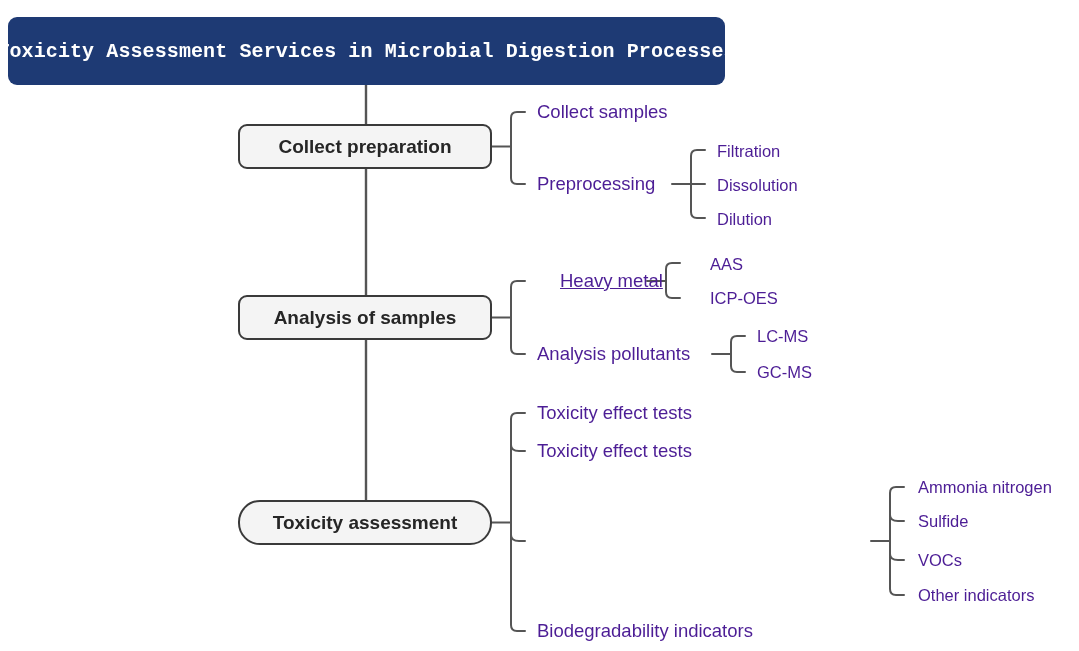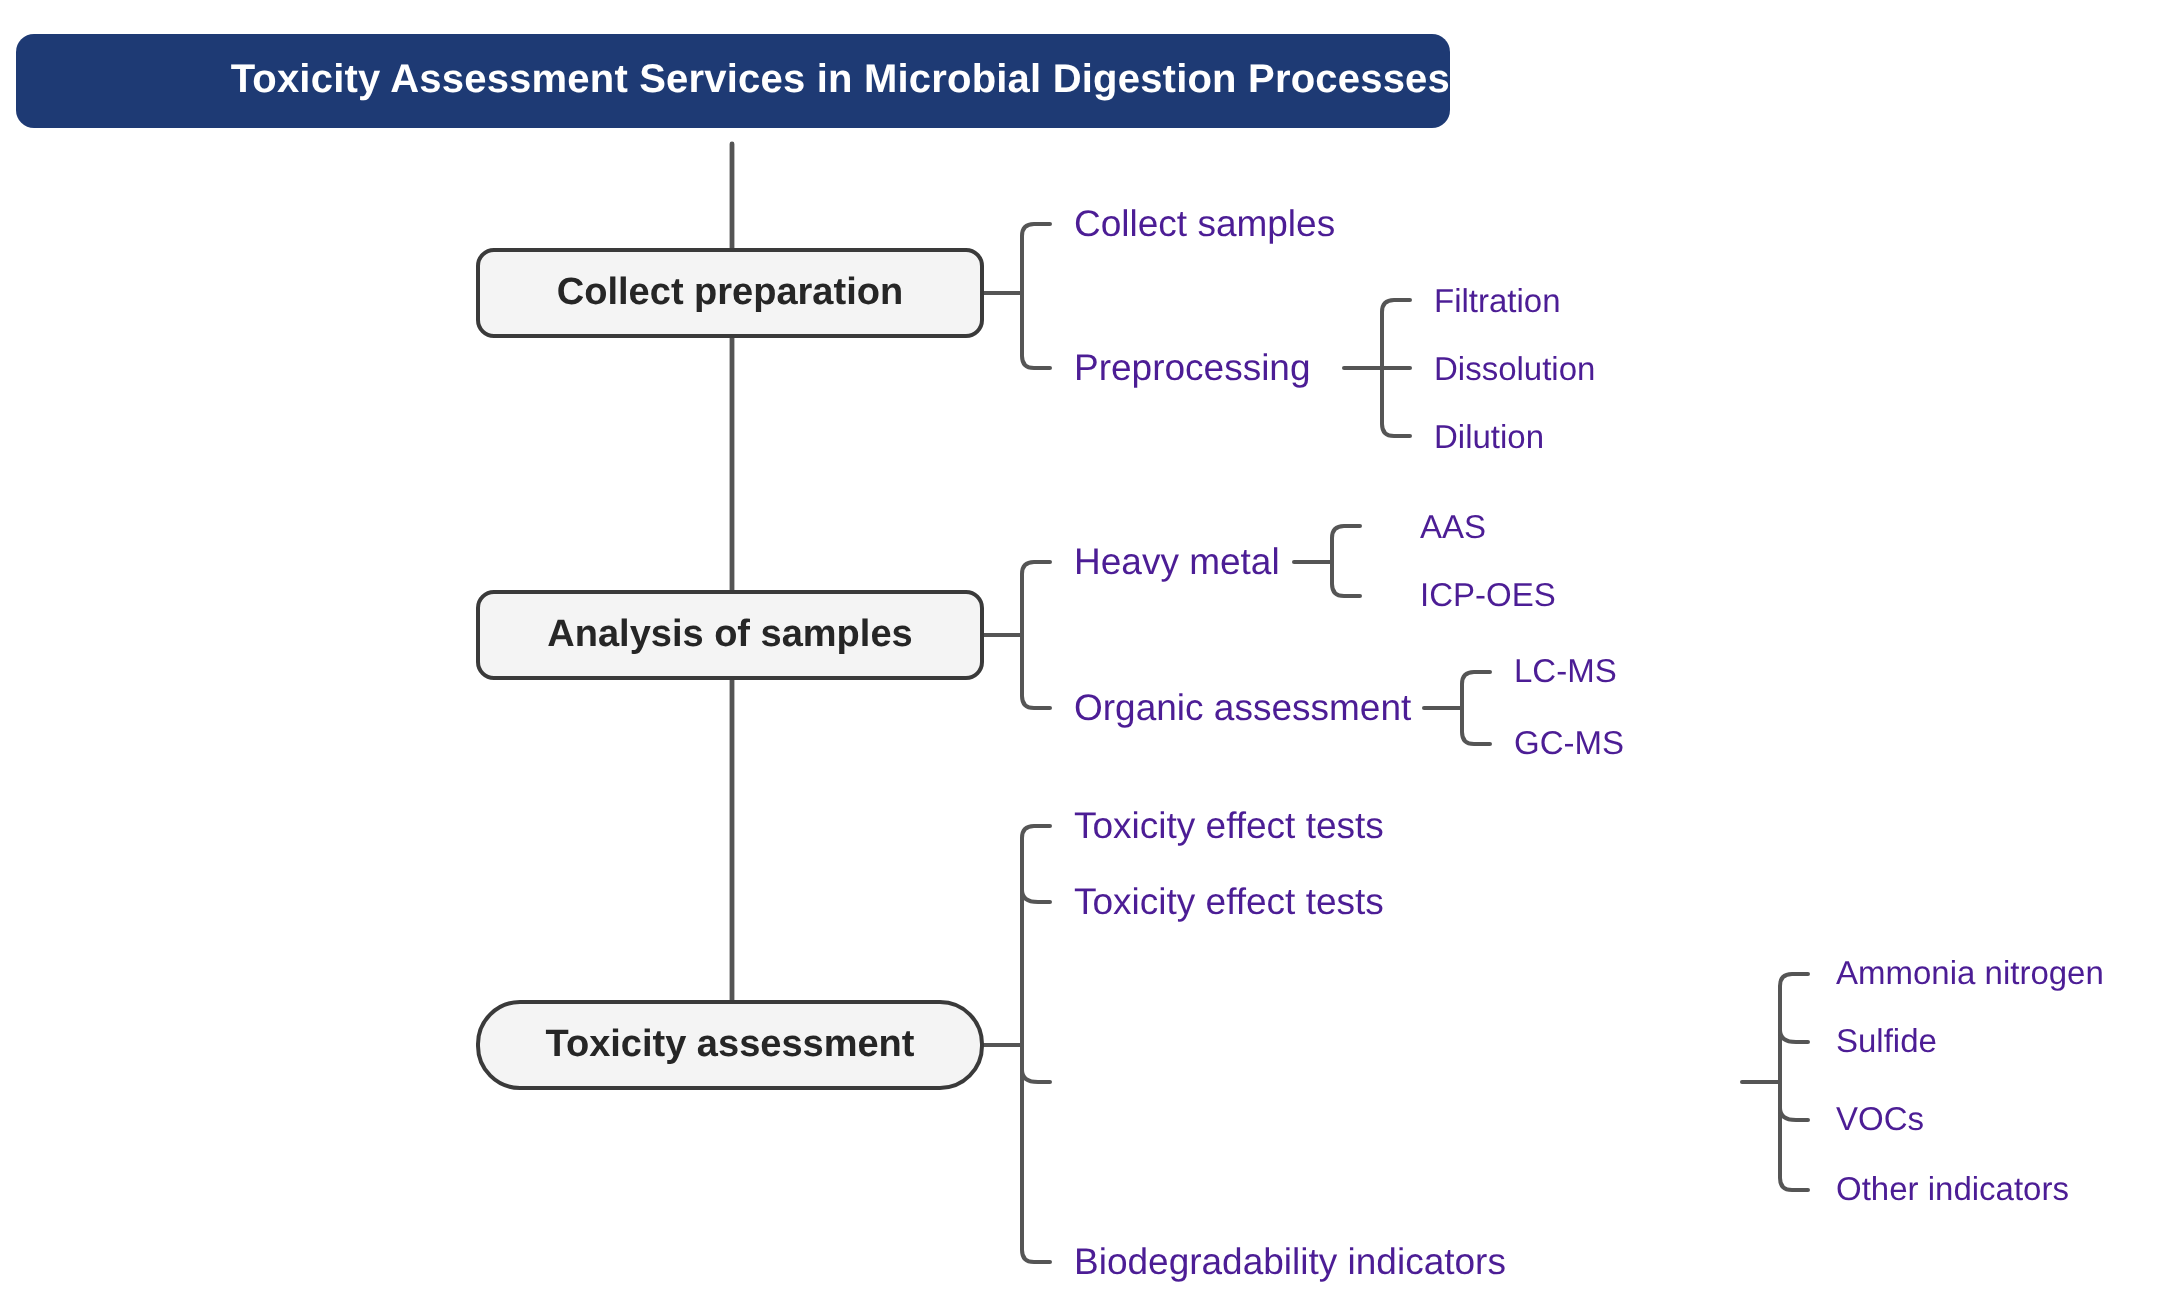--- a/index.html
+++ b/index.html
@@ -7,24 +7,25 @@
        font-family:"Liberation Sans","DejaVu Sans",sans-serif;
        -webkit-font-smoothing:antialiased;}
 
   #canvas{position:absolute;left:0;top:0;width:1079px;height:651px;}
 
   
   #wires{position:absolute;left:0;top:0;width:1079px;height:651px;}
 
   
   .title-bar{
-    position:absolute;left:8px;top:17px;width:717px;height:47px;
+    position:absolute;left:8px;top:17px;width:717px;height:68px;
     background:#1E3A74;border-radius:9px;
-    display:flex;align-items:center;justify-content:flex-end;
+    display:flex;align-items:center;justify-content:center;
     box-sizing:border-box;
+    font-family:Liberation Mono, monospace;
   }
   .title-bar .title-text{
     color:#ffffff;font-size:20px;font-weight:bold;letter-spacing:.1px;
     white-space:nowrap;
   }
 
   
   .node-box{
     position:absolute;left:238px;width:254px;height:45px;
     background:#F4F4F4;border:2.5px solid #3A3A3A;border-radius:9px;
@@ -105,23 +106,23 @@
   </div>
 
   <div class="lbl l2" style="left:537px;top:103px;">Collect samples</div>
 
   <div class="lbl l2" style="left:537px;top:175px;">Preprocessing</div>
 
   <div class="lbl l3" style="left:717px;top:143px;">Filtration</div>
   <div class="lbl l3" style="left:717px;top:177px;">Dissolution</div>
   <div class="lbl l3" style="left:717px;top:211px;">Dilution</div>
 
-  <div class="lbl l2" style="left:537px;top:272px;">Heavy metal</div>
+  <div class="lbl l2" style="left:560px;top:272px;text-decoration:underline;">Heavy metal</div>
 
-  <div class="lbl l2" style="left:537px;top:345px;">Organic assessment</div>
+  <div class="lbl l2" style="left:537px;top:345px;">Analysis pollutants</div>
 
   <div class="lbl l3" style="left:710px;top:256px;">AAS</div>
   <div class="lbl l3" style="left:710px;top:290px;">ICP-OES</div>
 
   <div class="lbl l3" style="left:757px;top:328px;">LC-MS</div>
   <div class="lbl l3" style="left:757px;top:364px;">GC-MS</div>
 
   <div class="lbl l2" style="left:537px;top:404px;">Toxicity effect tests</div>
 
   <div class="lbl l2" style="left:537px;top:442px;">Toxicity effect tests</div>

